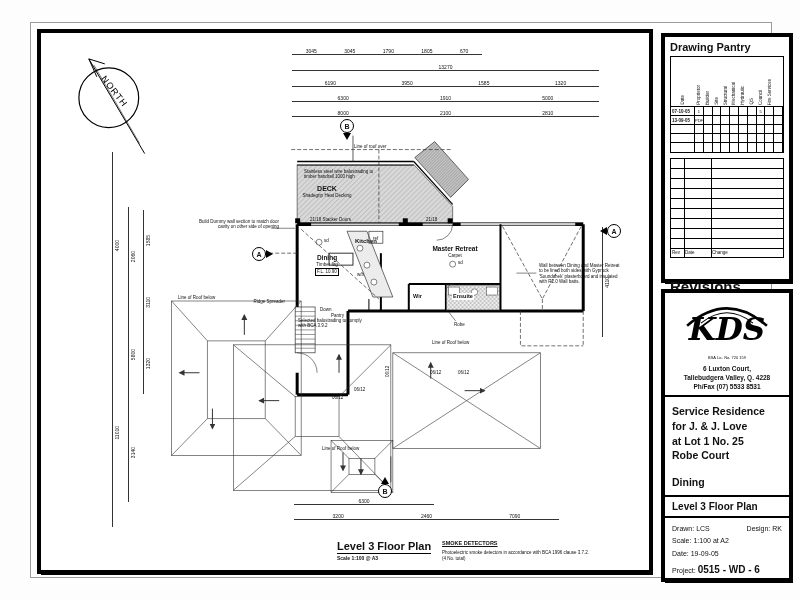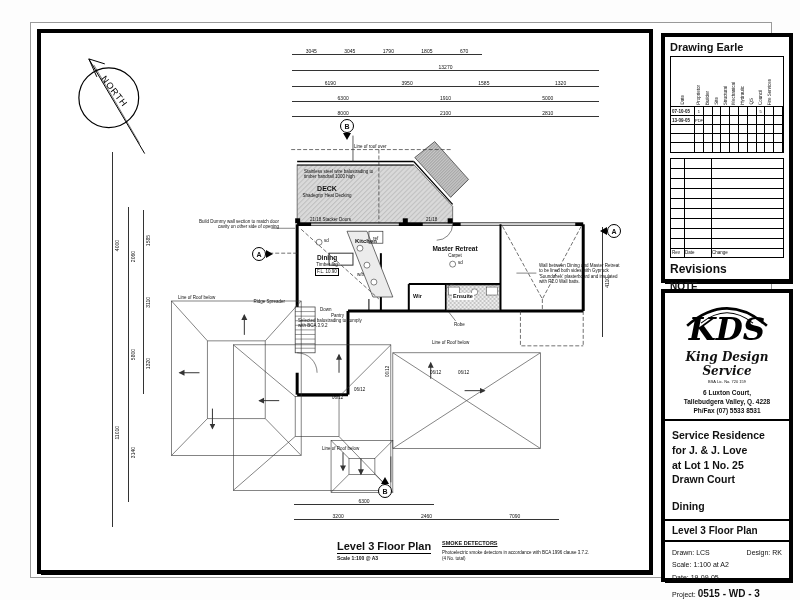--- a/index.html
+++ b/index.html
@@ -59,21 +59,21 @@
   .imarks span { border-right:0.5px solid #000; font-size:4px; text-align:center; line-height:9px; overflow:hidden; }
   .rev-grid { position:relative; height:100px; border:1px solid #000; margin-top:5px;
     background-image:
       linear-gradient(90deg, transparent 0, transparent 13px, #000 13px, #000 13.6px, transparent 13.6px, transparent 40px, #000 40px, #000 40.6px, transparent 40.6px),
       repeating-linear-gradient(180deg, transparent 0, transparent 9.4px, #000 9.4px, #000 10px);
   }
   .rev-foot { position:absolute; left:0; right:0; bottom:0; height:10px; display:flex; font-size:4.5px; align-items:center; }
   .rev-foot span:nth-child(1){ width:13px; padding-left:1px; }
   .rev-foot span:nth-child(2){ width:27px; padding-left:1px; }
   .rev-foot span:nth-child(3){ flex:1; padding-left:1px; }
-  .rev-label { font-size:12px; font-weight:bold; margin-top:4px; }
+  .rev-label { font-size:15px; font-weight:bold; margin-top:20px; }
   .note-head { font-size:10px; font-weight:bold; text-decoration:underline; margin-top:5px; }
   .note-text { font-size:4.5px; font-weight:bold; line-height:1.35; margin-top:2px; text-align:justify; }
 
   
   .logo-sec { border-bottom:2px solid #000; text-align:center; padding:5px 3px 4px; }
   .firm-name { font-family:"DejaVu Serif",serif; font-style:italic; font-weight:bold; font-size:12px; margin-top:-4px; }
   .firm-lic { font-size:4px; margin-top:1px; }
   .firm-addr { font-size:6.5px; font-weight:bold; line-height:1.35; margin-top:5px; }
   .proj-sec { border-bottom:2px solid #000; padding:7px 7px 5px; font-weight:bold; font-size:10.5px; line-height:1.4; flex:1; }
   .locality { margin-top:12px; }
@@ -335,21 +335,21 @@
       <div class="ps">Scale 1:100 @ A3</div>
     </div>
     <div class="smoke" style="left:401px;top:498px">
       <span class="sh">SMOKE DETECTORS</span>
       <div class="sb">Photoelectric smoke detectors in accordance with BCA 1996 clause 3.7.2. (4 No. total)</div>
     </div>
   </div>
 </div>
 
 <div class="gbox issue-box">
-  <div class="di-title">Drawing Earle</div>
+  <div class="di-title">Drawing Pantry</div>
   <div class="issue-table">
     <div class="heads">
         <span>Date</span>
         <span>Proprietor</span>
         <span>Builder</span>
         <span>Site</span>
         <span>Structural</span>
         <span>Mechanical</span>
         <span>Hydraulic</span>
         <span>QS</span>
@@ -446,41 +446,40 @@
   <div class="note-text">COPYRIGHT OF DESIGN SHOWN HERE IS RETAINED AND AUTHORITY FOR ANY REPRODUCTION. FIGURED DIMENSIONS TO TAKE PRECEDENCE OVER THOSE SCALED. VERIFY ALL DIMENSIONS ON SITE BEFORE COMMENCING ANY WORK.</div>
 </div>
 
 <div class="gbox firm-box">
   <div class="logo-sec">
     <svg viewBox="0 0 120 60" width="106" height="52">
       <path d="M14,32 Q60,-8 106,32" fill="none" stroke="#000" stroke-width="3"></path>
       <path d="M30,29 Q60,5 90,29" fill="none" stroke="#000" stroke-width="1.2"></path>
       <text x="60" y="48" text-anchor="middle" font-family="'DejaVu Serif',serif" font-style="italic" font-weight="bold" font-size="36">KDS</text>
     </svg>
-    <div class="firm-name">King Design Service</div>
     <div class="firm-lic">BSA Lic. No. 720 159</div>
     <div class="firm-addr">
       <div>6 Luxton Court,</div>
       <div>Tallebudgera Valley, Q. 4228</div>
       <div>Ph/Fax (07) 5533 8531</div>
     </div>
   </div>
 
   <div class="proj-sec">
     <div>Service Residence</div>
     <div>for J. &amp; J. Love</div>
     <div>at Lot 1 No. 25</div>
-    <div>Drawn Court</div>
+    <div>Robe Court</div>
     <div class="locality">Dining</div>
   </div>
 
   <div class="sheet-title">Level 3 Floor Plan</div>
 
   <div class="details">
     <div class="drow">
       <span><span>Drawn:</span> <span>LCS</span></span>
       <span><span>Design:</span> <span>RK</span></span>
     </div>
     <div><span>Scale:</span> <span>1:100 at A2</span></div>
     <div><span>Date:</span> <span>19-09-05</span></div>
-    <div><span>Project:</span> <b class="pno">0515 - WD - 3</b></div>
+    <div><span>Project:</span> <b class="pno">0515 - WD - 6</b></div>
   </div>
 </div>
 
 </body></html>

